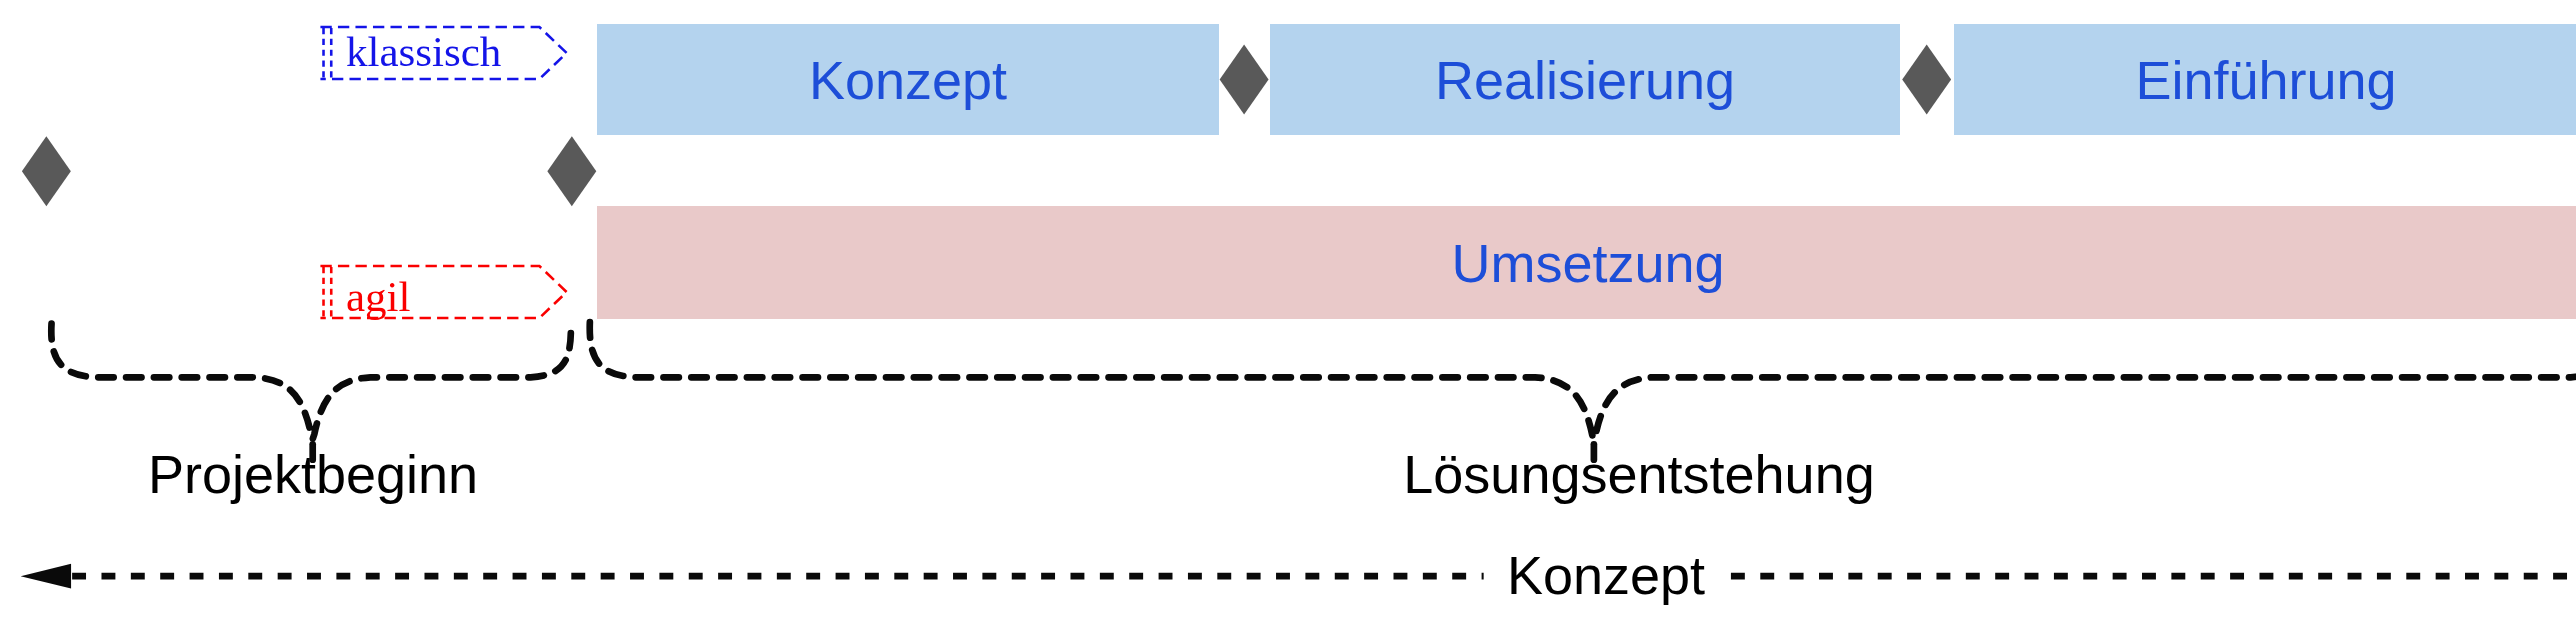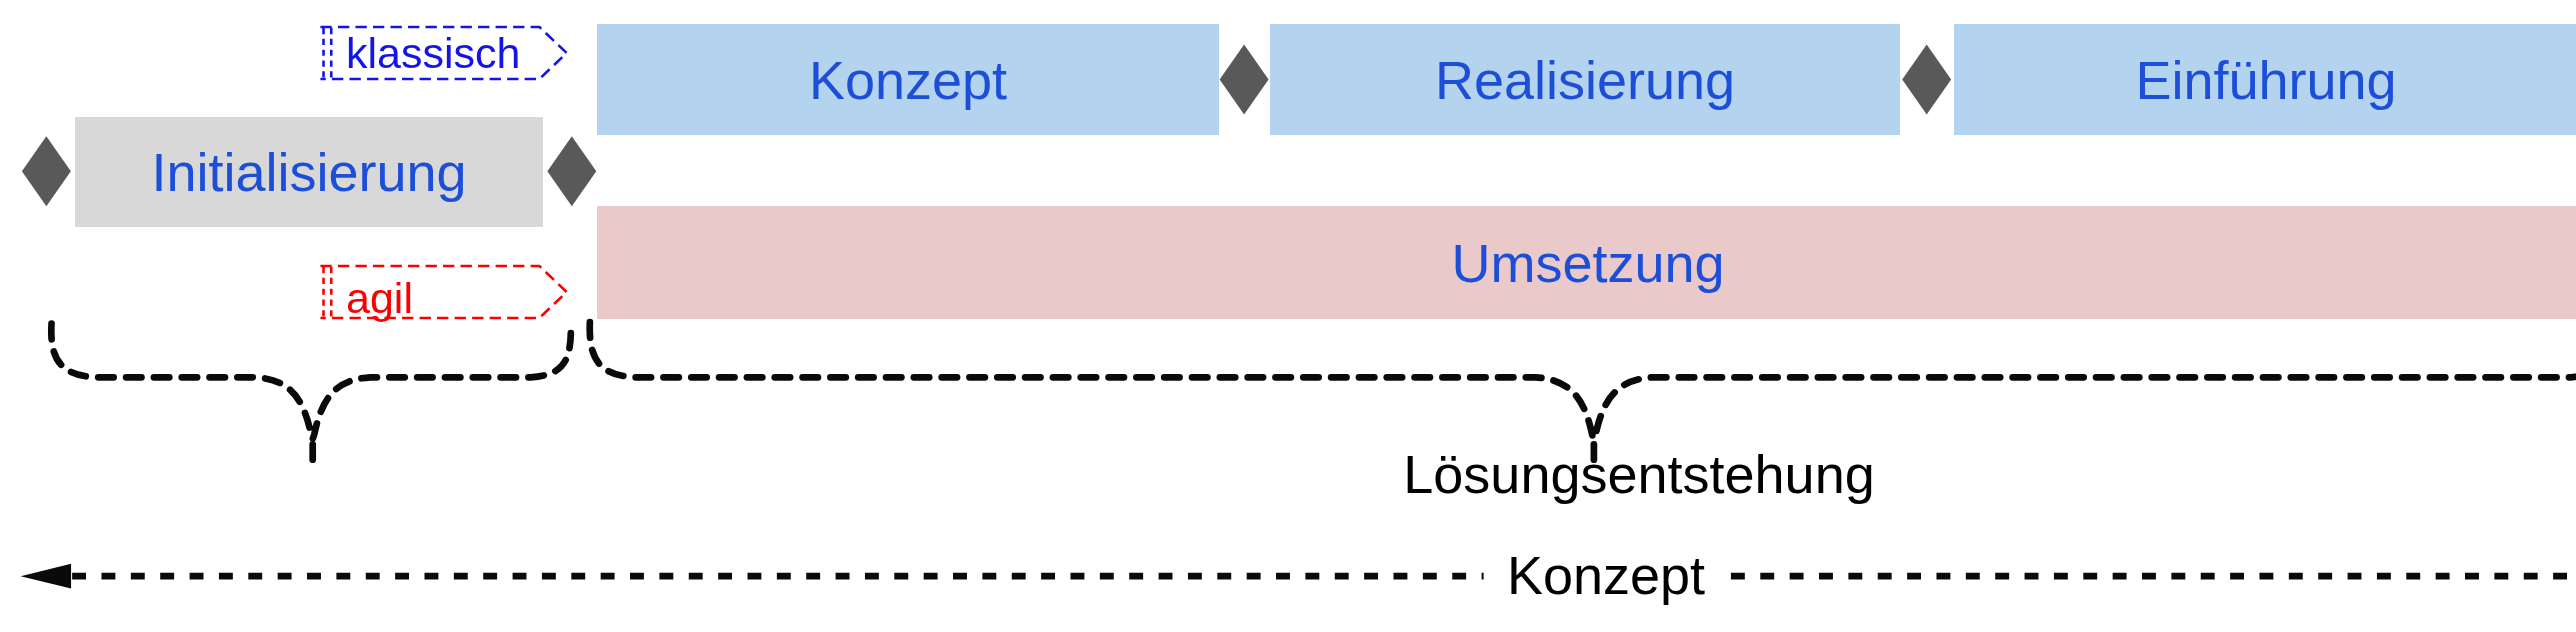--- a/index.html
+++ b/index.html
@@ -29,23 +29,23 @@
 
   #box-konzept       { left: 597px; top: 24px;  width: 622px; height: 111px; }
   #box-realisierung  { left: 1270px; top: 24px;  width: 630px; height: 111px; }
   #box-einfuehrung   { left: 1954px; top: 24px;  width: 624px; height: 111px; }
   #box-initialisierung { left: 75px;  top: 117px; width: 468px;  height: 110px; }
   #box-umsetzung       { left: 597px; top: 206px; width: 1982px; height: 113px; }
 
   .pennant-label {
     position: absolute;
     display: flex;
-    align-items: center;
     font-size: 43px;
     white-space: nowrap;
+    font-family: Liberation Serif, serif;
   }
   #label-klassisch { left: 346px; top: 27px;  height: 52px; color: var(--classic-accent, #1414E8); }
   #label-agil      { left: 346px; top: 272px; height: 52px; color: var(--agile-accent,   #FA0000); }
 
   .brace-label {
     position: absolute;
     top: 443px;
     transform: translateX(-50%);
     font-size: 54px;
     color: #000000;
@@ -104,35 +104,33 @@
 
   <div class="box classic" id="box-konzept">
     <span>Konzept</span>
   </div>
   <div class="box classic" id="box-realisierung">
     <span>Realisierung</span>
   </div>
   <div class="box classic" id="box-einfuehrung">
     <span>Einführung</span>
   </div>
-  <div class="box neutral" id="box-initialisierung">
-    <span>Initialisierung</span>
-  </div>
 
   <div class="box agile" id="box-umsetzung">
     <span>Umsetzung</span>
   </div>
 
   <div class="pennant-label" id="label-klassisch">
     <span>klassisch</span>
   </div>
   <div class="pennant-label" id="label-agil">
     <span>agil</span>
   </div>
 
+  <div class="brace-label" id="label-projektbeginn">Projektbeginn</div>
   <div class="brace-label" id="label-loesungsentstehung">Lösungsentstehung</div>
 
   <div id="label-projekt">Konzept</div>
 
   <svg id="overlay" viewBox="0 0 5905 1228">
 
     <polygon class="diamond" points="90,264 137.5,332 90,400 42.5,332"></polygon>
     <polygon class="diamond" points="1110,264 1157.5,332 1110,400 1062.5,332"></polygon>
     <polygon class="diamond" points="2415,86 2462.5,154 2415,222 2367.5,154"></polygon>
     <polygon class="diamond" points="3740,86 3787.5,154 3740,222 3692.5,154"></polygon>

